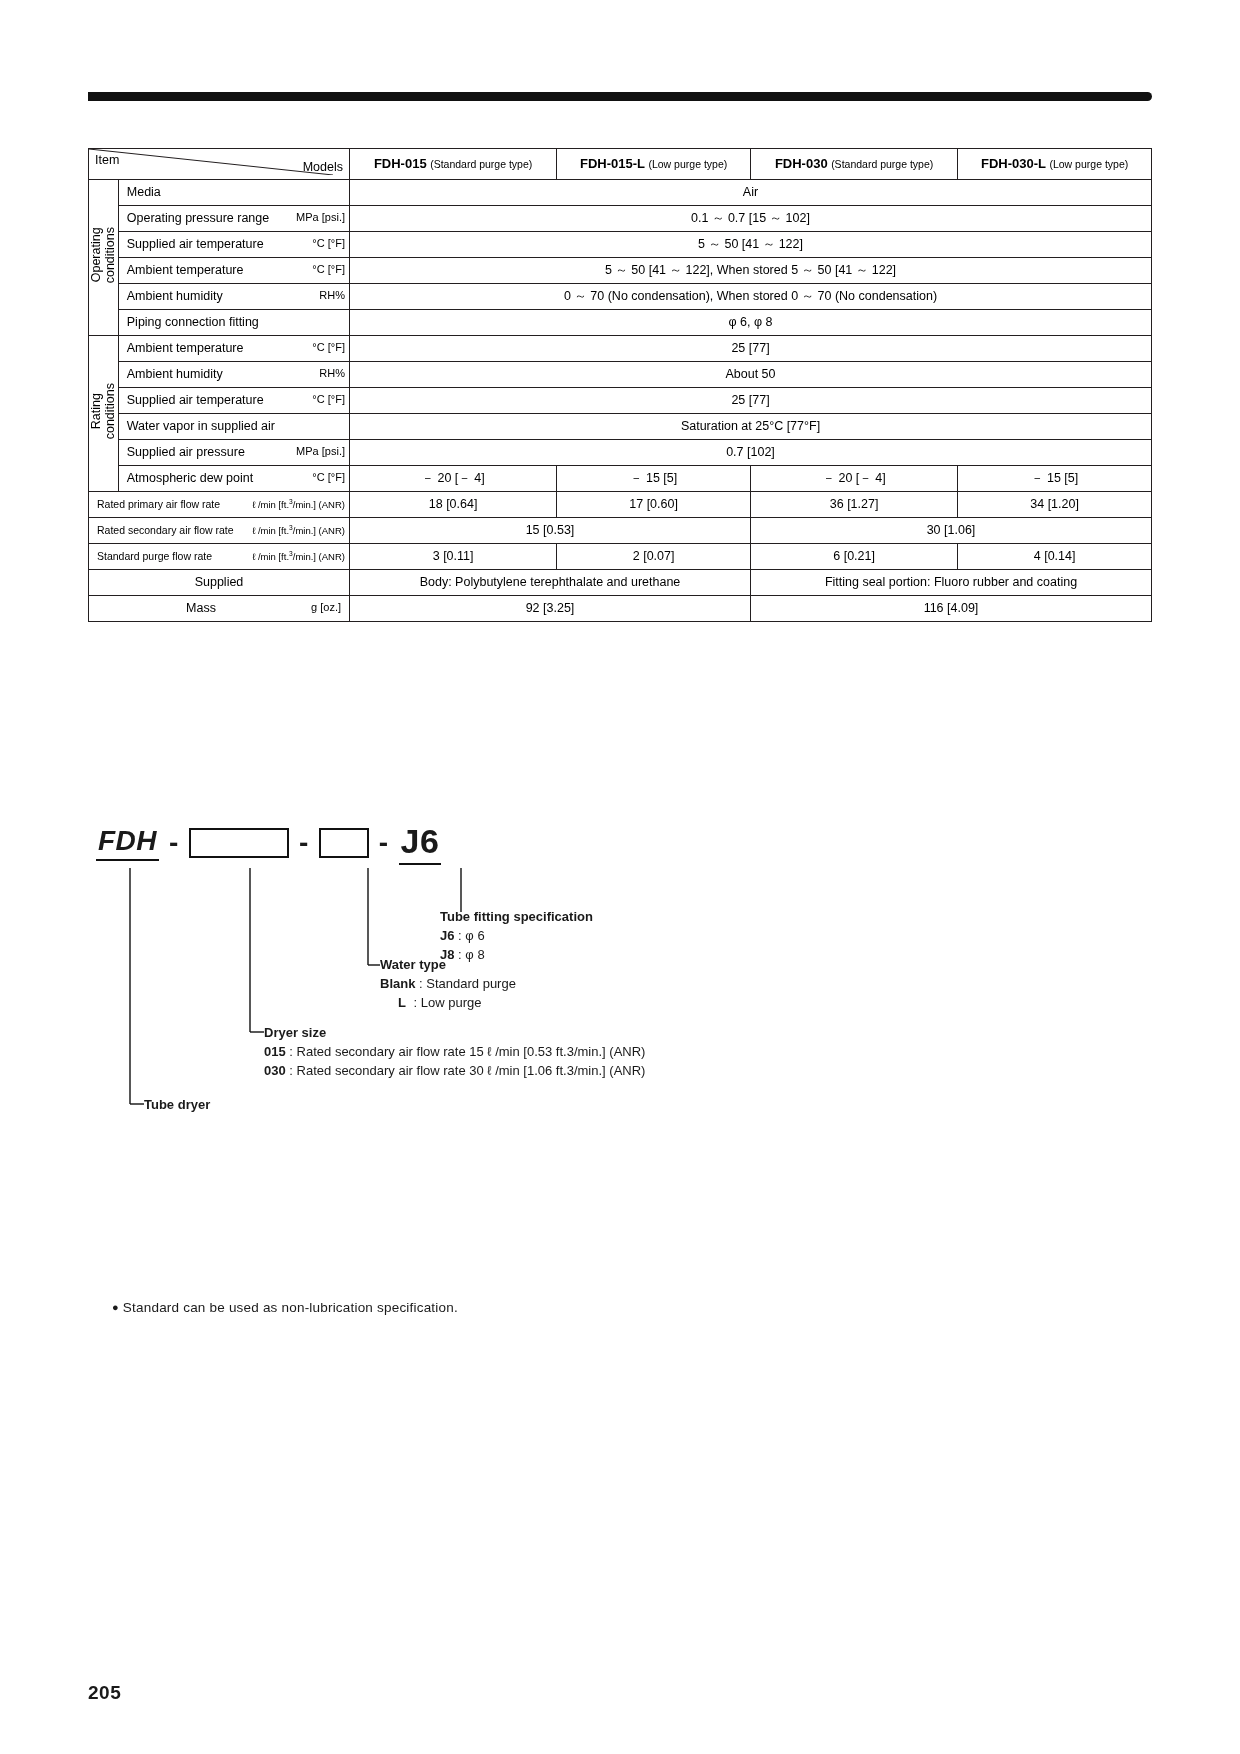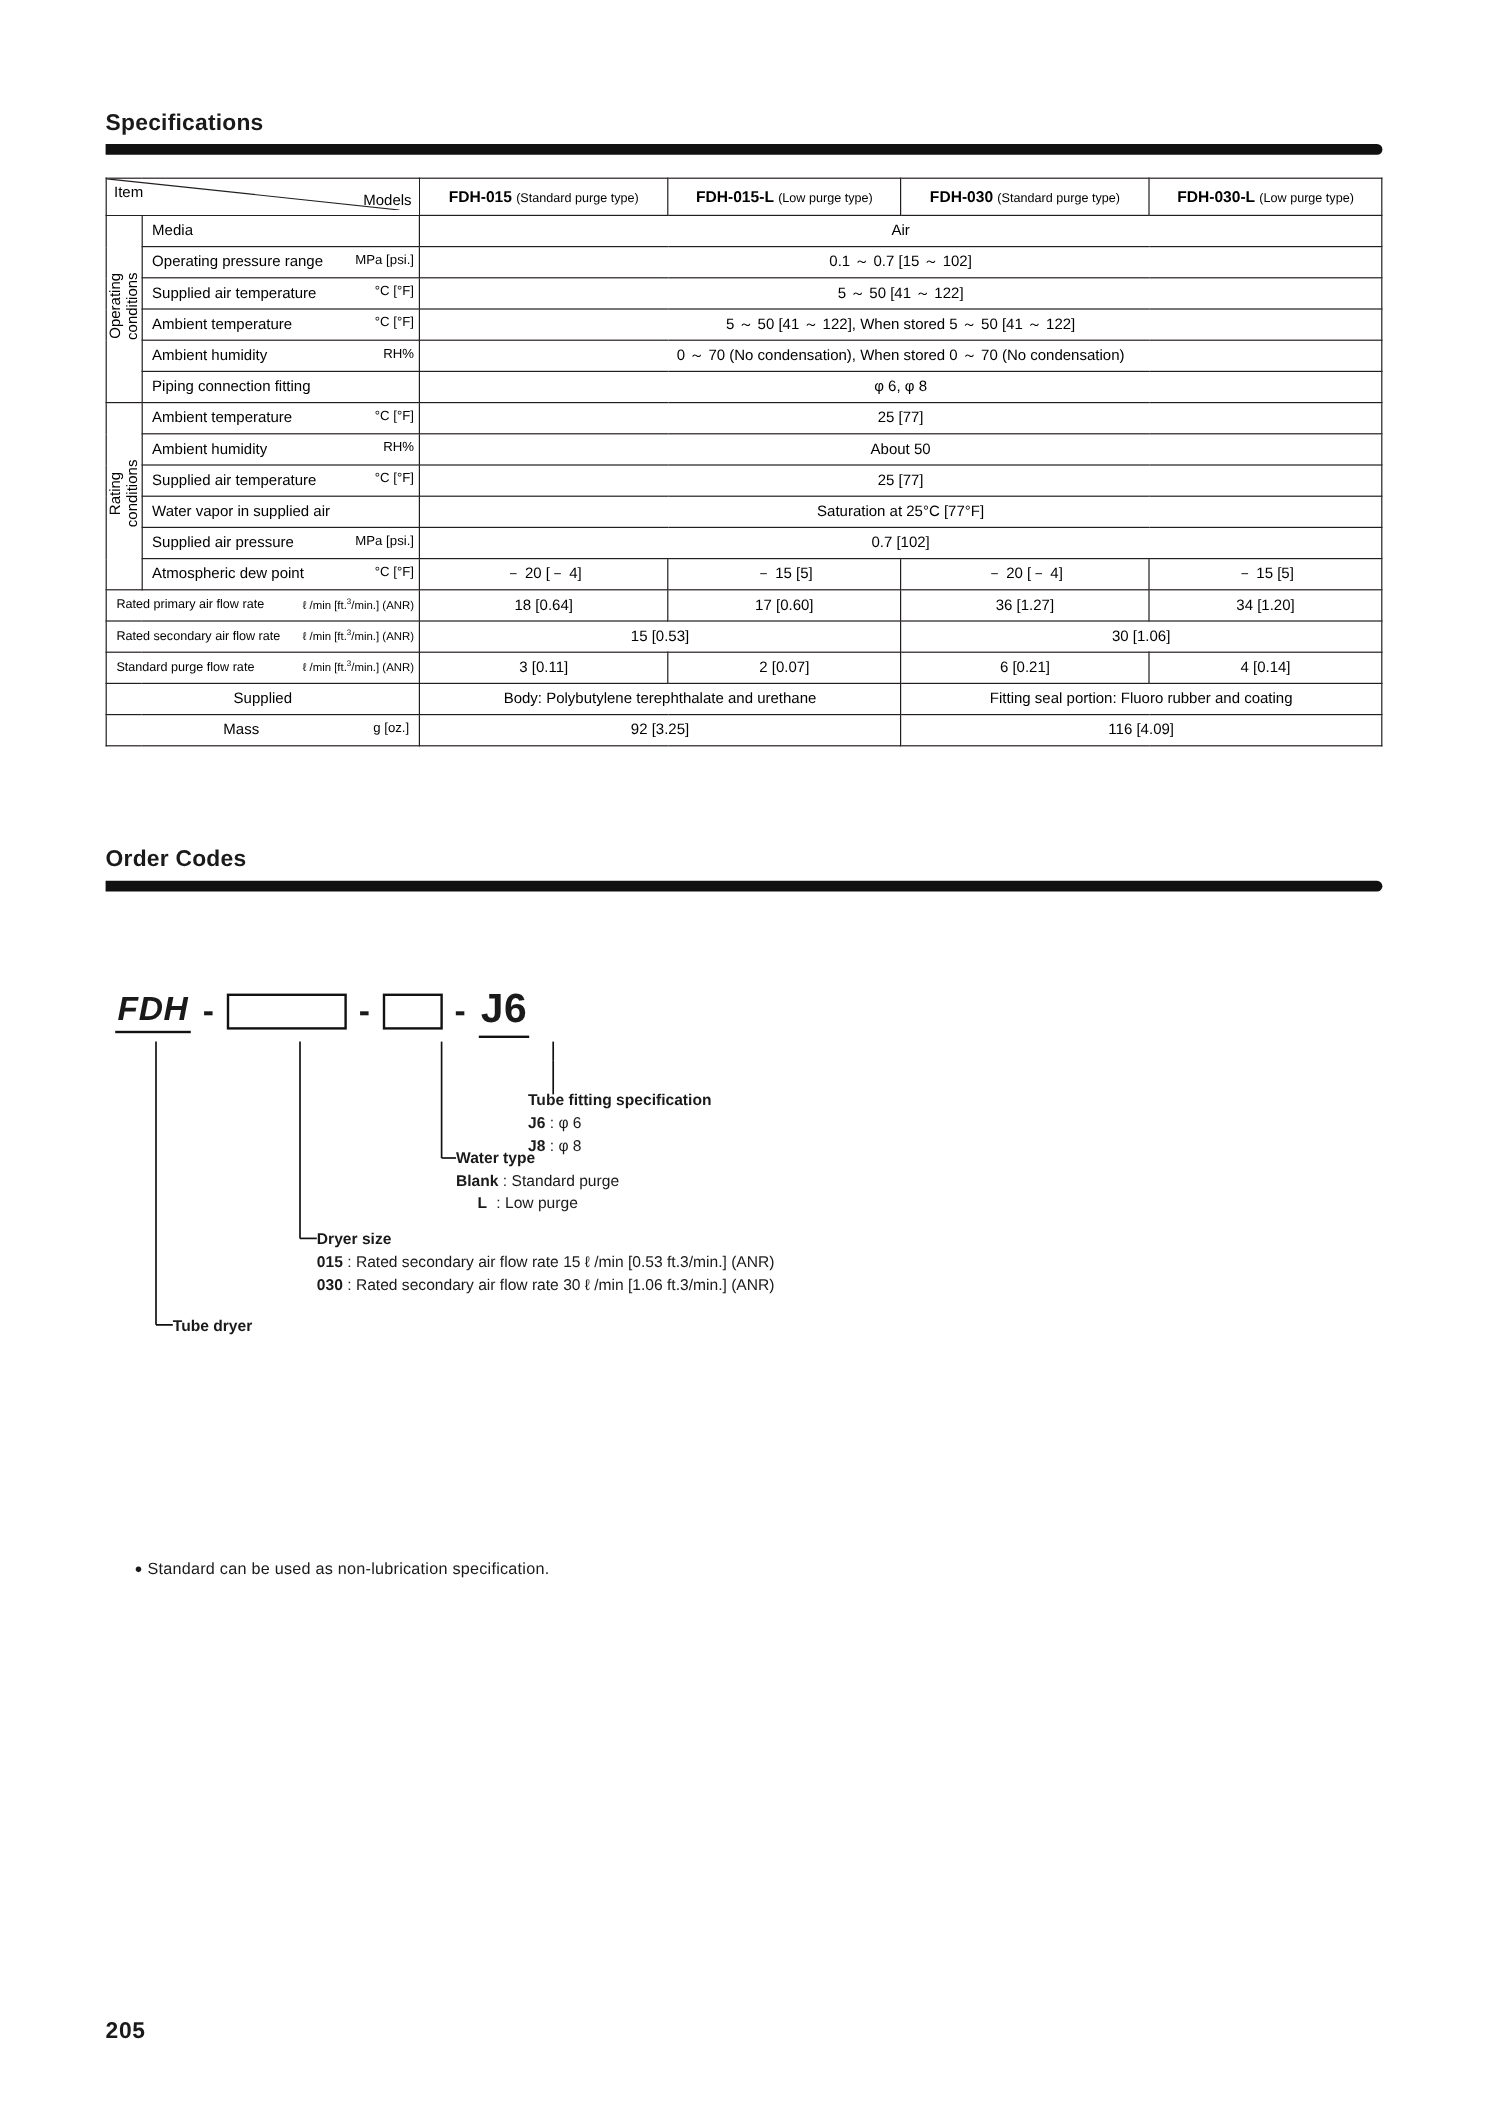--- a/index.html
+++ b/index.html
@@ -218,21 +218,20 @@
     font-weight: bold;
     letter-spacing: 0.5px;
   }
 </style>
 </head>
 <body>
 
 <div class="page">
 
   <div class="section-head" style="top:92px;">
-    <div class="title">Specifications</div>
     <div class="rule">
         <div class="bar"></div>
       </div>
   </div>
 
   <div class="spec-wrap">
     <table class="spec">
       <tbody>
 
         <tr>
@@ -393,26 +392,20 @@
             <span class="u">g [oz.]</span>
             <span>Mass</span>
           </td>
           <td class="ctr cellpad" colspan="2">92 [3.25]</td>
           <td class="ctr cellpad" colspan="2">116 [4.09]</td>
         </tr>
       </tbody>
     </table>
   </div>
 
-  <div class="section-head" style="top:706px;">
-    <div class="title">Order Codes</div>
-    <div class="rule">
-        <div class="bar"></div>
-      </div>
-  </div>
 
   <div class="order-wrap">
 
     <div class="code-row">
       <span class="fdh">FDH</span>
       <span class="dash">-</span>
       <span class="box wide"></span>
       <span class="dash">-</span>
       <span class="box narrow"></span>
       <span class="dash">-</span>

